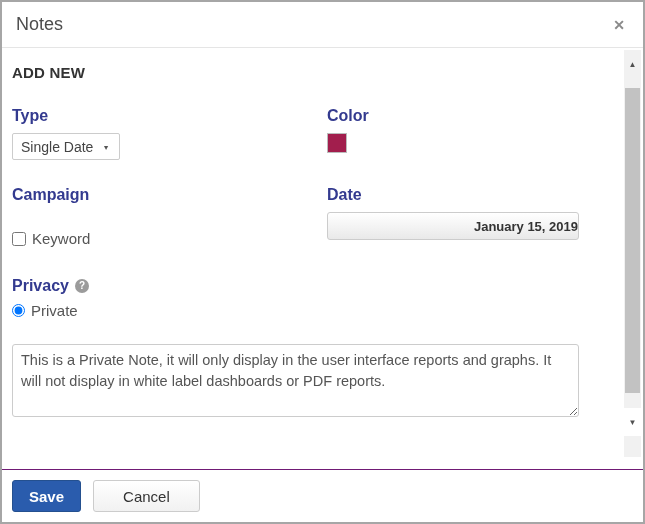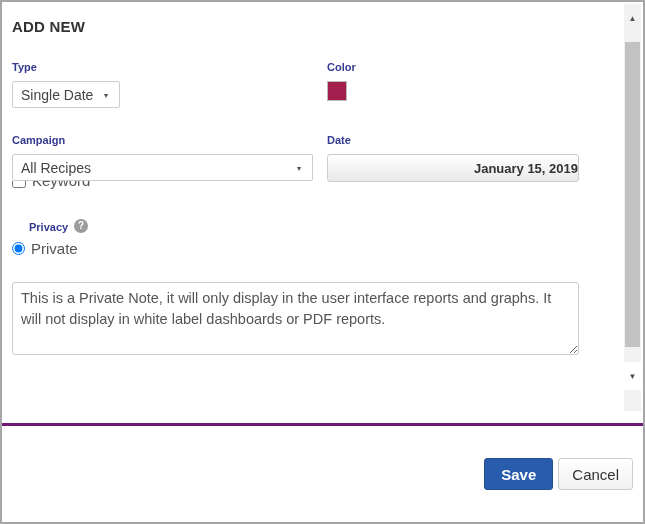--- a/index.html
+++ b/index.html
@@ -14,66 +14,70 @@
   
   .modal-body { position:relative; height:421px; flex:0 0 auto; }
   .content { padding:16px 21px 0 10px; }
 
   .section-heading { font-size:15px; font-weight:700; color:#333; letter-spacing:0.2px; margin-bottom:26px; }
 
   .row { display:flex; margin-bottom:26px; }
   .col-left { width:315px; flex:0 0 315px; }
   .col-right { flex:1; }
 
-  .field-label { display:block; font-size:11px; font-weight:700; color:#333a8f; margin-bottom:8px; }
+  .field-label { display:block; font-size:16px; font-weight:700; color:#333a8f; margin-bottom:8px; }
 
   .select-wrap { position:relative; display:inline-block; background:#fff; }
   .select-wrap::after { content:"▼"; position:absolute; right:9px; top:50%; transform:translateY(-50%) scale(0.72); font-size:10px; color:#555; pointer-events:none; }
   select { -webkit-appearance:none; appearance:none; border:1px solid #ccc; border-radius:2px; background:#fff; font-family:"Liberation Sans", sans-serif; font-size:14px; color:#444; padding:4px 26px 4px 8px; height:27px; }
   .type-select { width:108px; }
   .campaign-select { width:301px; }
 
   .color-swatch { width:20px; height:20px; border:1px solid #bbb; margin-top:2px; cursor:pointer; }
 
   .date-btn { width:252px; height:28px; border:1px solid #ccc; border-radius:3px; background:linear-gradient(#ffffff,#e9e9e9); font-family:"Liberation Sans", sans-serif; font-size:13px; font-weight:700; color:#333; cursor:pointer;text-align:right; }
 
   .checkbox-row { display:flex; align-items:center; margin-top:-18px; margin-bottom:0; }
   .checkbox-row input { width:14px; height:14px; margin-right:6px; }
   .checkbox-row label { font-size:15px; color:#555; }
 
   .privacy-section { margin-top:30px; }
-  .privacy-header { display:flex; align-items:flex-end; margin-bottom:6px;margin-left:17px; }
+  .privacy-header { display:flex; align-items:center; margin-bottom:6px; }
   .privacy-header .field-label { margin-bottom:0; }
   .help-icon { display:inline-block; width:14px; height:14px; border-radius:50%; background:#9b9b9b; color:#fff; font-size:10px; font-weight:700; text-align:center; line-height:14px; margin-left:6px; }
   .radio-row { display:flex; align-items:center; height:18px; margin-bottom:2px; }
   .radio-row input { width:13px; height:13px; margin-right:6px; }
   .radio-row label { font-size:15px; color:#555; }
 
   .desc-section { margin-top:25px; }
   .desc-section .field-label { margin-bottom:6px; }
   textarea { width:567px; height:73px; border:1px solid #ccc; border-radius:3px; padding:5px 8px; font-family:"Liberation Sans", sans-serif; font-size:14.5px; color:#555; line-height:1.45; resize:both; }
 
   
   .vscrollbar { position:absolute; top:2px; right:2px; width:17px; height:407px; background:#f1f1f1; }
   .scroll-btn { position:absolute; left:0; width:17px; height:28px; background:#f1f1f1; border:none; color:#505050; font-size:8px; cursor:pointer; padding:0; }
   .scroll-btn.up { top:0; }
   .scroll-btn.down { top:358px; background:#fff; }
   .scroll-thumb { position:absolute; left:1px; top:38px; width:15px; height:305px; background:#c2c2c2; cursor:grab; }
 
   
-  .modal-footer { flex:1; border-top:3px solid #701a75; display:flex; align-items:center; justify-content:flex-end; padding:0 10px; gap:5px; }
+  .modal-footer { flex:1; border-top:1px solid #701a75; display:flex; align-items:center; padding:0 10px; gap:12px; }
   .btn { font-family:"Liberation Sans", sans-serif; font-size:15px; border-radius:3px; cursor:pointer; height:32px; }
   .btn-save { background:#2a5cad; border:1px solid #24508f; color:#fff; font-weight:700; padding:0 16px; }
-  .btn-cancel { background:linear-gradient(#ffffff,#f1f1f1); border:1px solid #ccc; color:#333; padding:0 13px; }
+  .btn-cancel { background:linear-gradient(#ffffff,#f1f1f1); border:1px solid #ccc; color:#333; padding:0 29px; }
 </style>
 </head>
 <body>
 
 <div class="modal">
 
+  <div class="modal-header">
+    <span class="modal-title">Notes</span>
+    <button class="close-btn">✕</button>
+  </div>
 
   <div class="modal-body">
     <div class="content">
 
       <div class="section-heading">ADD NEW</div>
 
       <div class="row">
         <div class="col-left">
           <span class="field-label">Type</span>
           <span class="select-wrap type-select">
@@ -84,25 +88,20 @@
         </div>
         <div class="col-right">
           <span class="field-label">Color</span>
           <div class="color-swatch" style="background: rgb(162, 30, 77);"></div>
         </div>
       </div>
 
       <div class="row" style="margin-bottom:8px;">
         <div class="col-left">
           <span class="field-label">Campaign</span>
-          <span class="select-wrap campaign-select">
-            <select class="campaign-select">
-              <option>All Recipes</option>
-            </select>
-          </span>
         </div>
         <div class="col-right">
           <span class="field-label">Date</span>
           <button class="date-btn">January 15, 2019</button>
         </div>
       </div>
 
       <div class="checkbox-row">
         <input type="checkbox" id="kw" style="">
         <label for="kw">Keyword</label>

